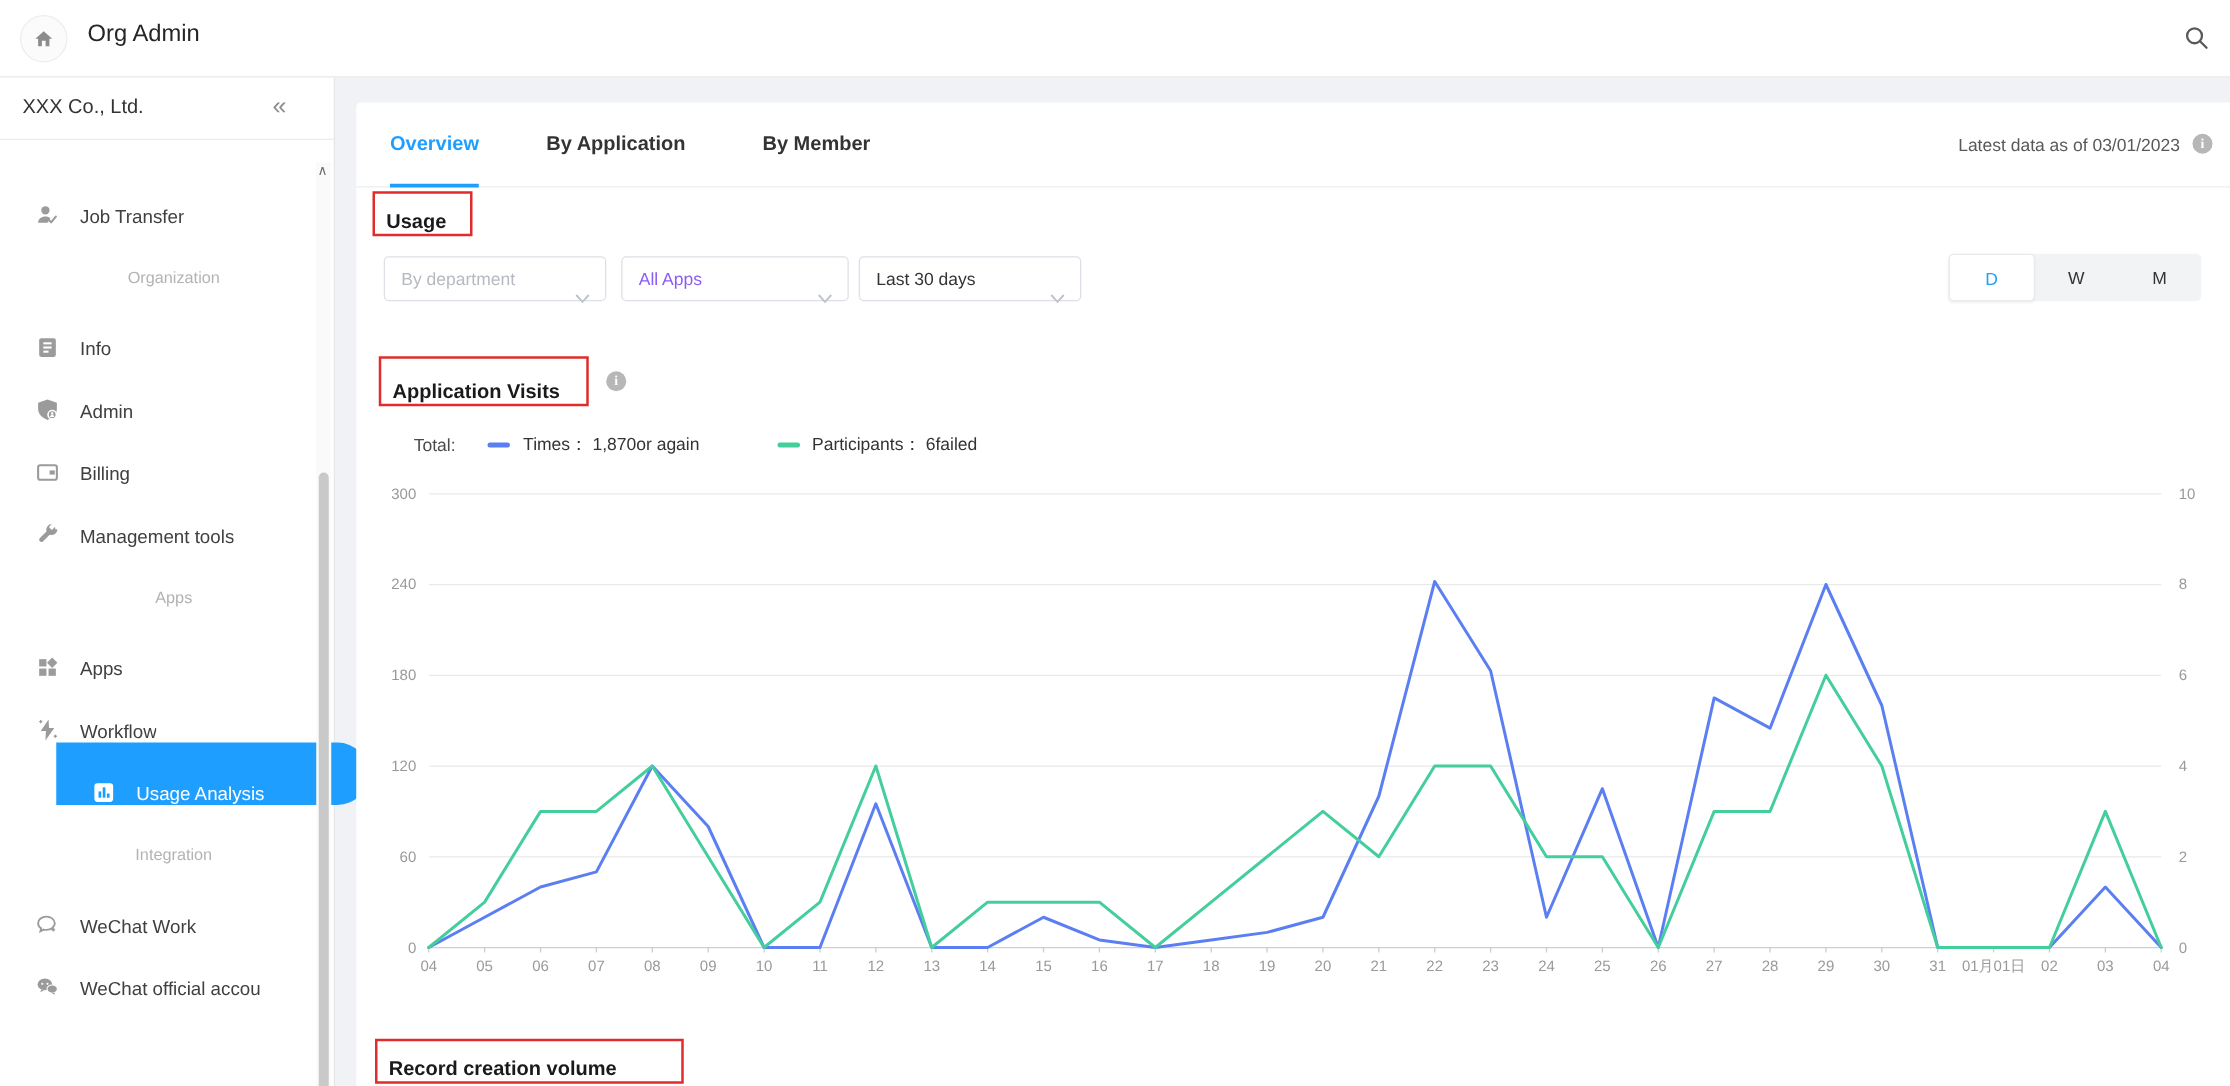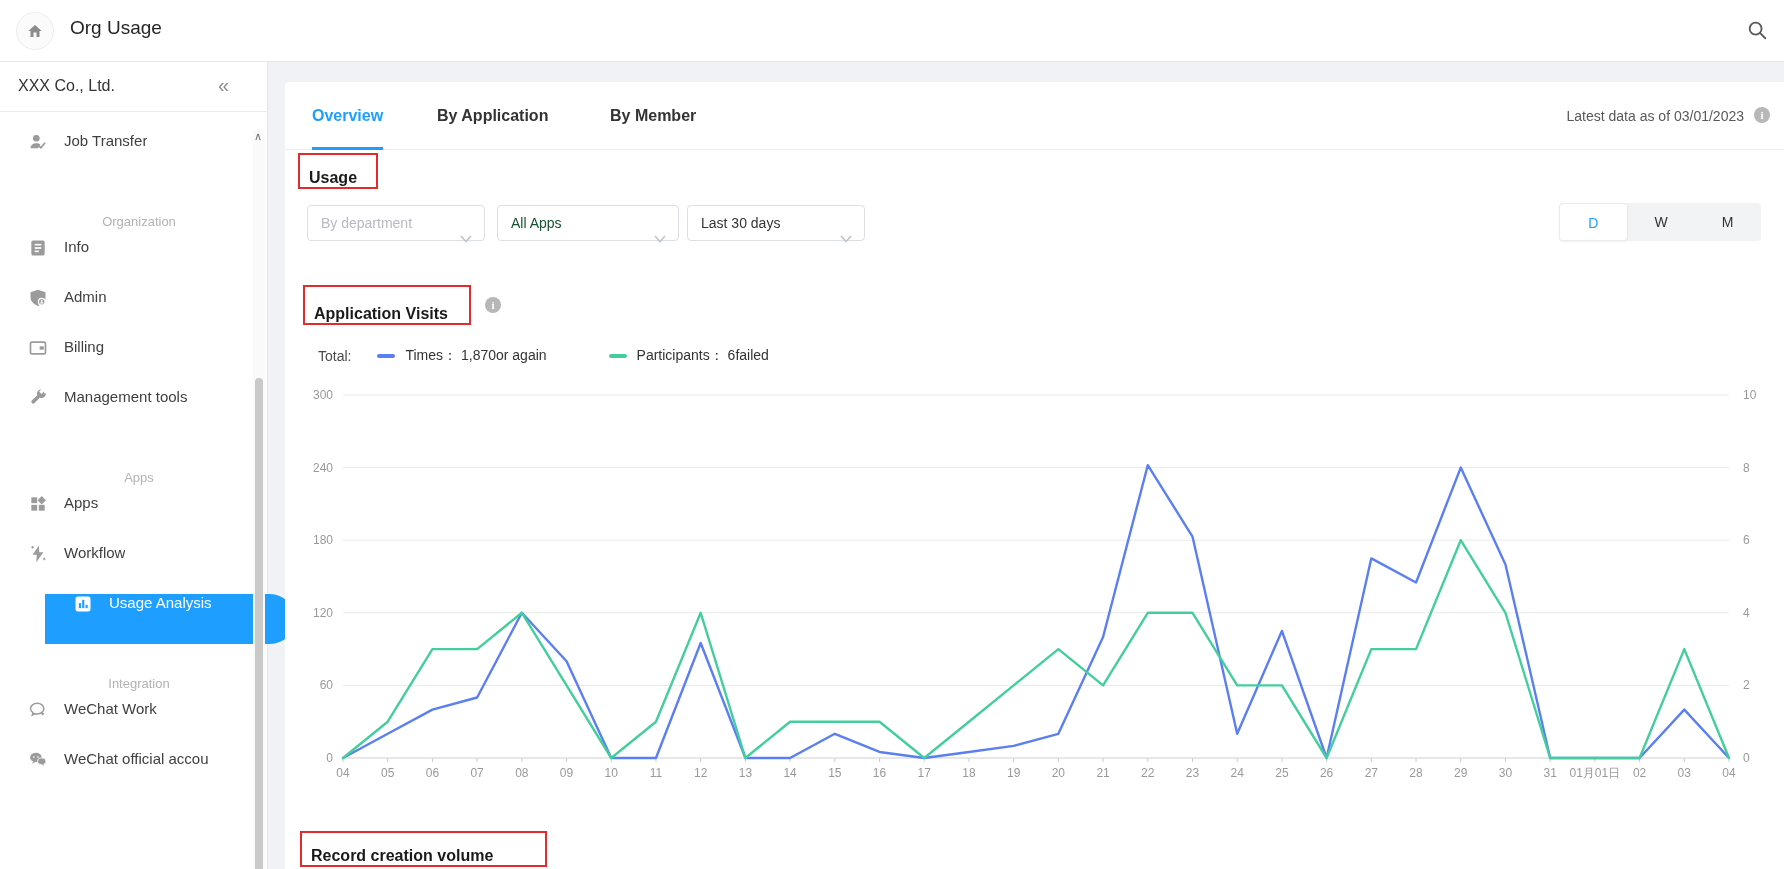--- a/index.html
+++ b/index.html
@@ -11,21 +11,21 @@
   .app-title { position:absolute; left:70px; top:17px; font-size:19px; color:#262626; font-weight:500; }
   .search-btn { position:absolute; right:14px; top:19px; width:24px; height:24px; }
 
   
   .sidebar { position:absolute; left:0; top:62px; width:268px; height:807px; background:#fff; border-right:1px solid #e6e6e6; }
   .side-head { position:absolute; left:0; top:0; width:100%; height:50px; border-bottom:1px solid #ececec; }
   .company { position:absolute; left:18px; top:15px; font-size:16px; color:#333; }
   .collapse { position:absolute; left:218px; top:12px; font-size:20px; color:#8c8c8c; cursor:pointer; }
   .s-list { position:absolute; left:0; top:50px; width:250px; padding-top:20px; }
   .s-sec { margin-top:24px; height:32px; line-height:32px; padding-left:28px; font-size:13px; color:#b3b3b3;text-align:center; }
-  .s-item { height:50px; display:flex; align-items:flex-start; padding-left:28px; cursor:pointer; }
+  .s-item { height:50px; display:flex; align-items:flex-end; padding-left:28px; cursor:pointer; }
   .s-ico { width:20px; height:20px; margin-right:16px; flex:0 0 20px; }
   .s-label { font-size:15px; color:#404040; white-space:nowrap; overflow:hidden; max-width:178px; }
   .s-item.active { background:#1e9fff; border-radius:0 25px 25px 0; width:250px;margin-left:45px; }
   .s-item.active .s-label { color:#fff; }
   .sb-track { position:absolute; right:2px; top:68px; bottom:0; width:12px; background:#fafafa; }
   .sb-caret { position:absolute; top:0; left:1px; font-size:11px; color:#707070; }
   .sb-thumb { position:absolute; left:2px; top:248px; width:8px; height:518px; background:#c9c9c9; border-radius:4px; }
 
   
   .card { position:absolute; left:285px; top:82px; width:1499px; height:787px; background:#fff; border-radius:4px 0 0 0; }
@@ -41,46 +41,46 @@
   .h16 { font-size:16px; font-weight:bold; color:#1a1a1a; white-space:nowrap; }
   .usage-box { left:13px; top:71px; width:80px; height:36px; padding-left:9px; }
   .visits-box { left:18px; top:203px; width:168px; height:40px; padding-left:9px; }
   .record-box { left:15px; top:749px; width:247px; height:36px; padding-left:9px; }
 
   .i-circle { display:inline-block; width:16px; height:16px; border-radius:50%; background:#b7b7b7; color:#fff; font-size:11px; font-weight:bold; text-align:center; line-height:16px; font-family:"Liberation Serif", serif; }
   .visits-info { position:absolute; left:200px; top:215px; }
 
   .select { position:absolute; top:123px; height:36px; border:1px solid #dcdfe6; border-radius:4px; background:#fff; font-size:14px; line-height:34px; padding-left:13px; cursor:pointer; }
   .sel1 { left:22px; width:178px; color:#b6b9c0; }
-  .sel2 { left:212px; width:182px; color:#14532d; }
+  .sel2 { left:212px; width:182px; color:#8b5cf6; }
   .sel3 { left:402px; width:178px; color:#333; }
   .sel-arrow { position:absolute; right:12px; top:15px; }
 
   .seg { position:absolute; left:1274px; top:121px; width:202px; height:38px; background:#f2f3f5; border-radius:4px; display:flex; padding:0; }
   .seg-btn { flex:1; text-align:center; line-height:38px; font-size:14px; color:#333; cursor:pointer; border-radius:4px; }
   .seg-btn.active { background:#fff; color:#1e9fff; border:1px solid #ebebeb; box-shadow:0 1px 2px rgba(0,0,0,.06); }
 
-  .legend { position:absolute; left:33px; top:264px; height:20px; display:flex; align-items:center; font-size:14px; color:#4a4a4a; }
+  .legend { position:absolute; left:46px; top:264px; height:20px; display:flex; align-items:center; font-size:14px; color:#4a4a4a; }
   .dash { display:inline-block; width:18px; height:4px; border-radius:2px; margin:0 10px 0 0; }
   .leg-total { margin-right:26px; }
   .leg-item { color:#333; }
   .gap60 { width:62px; }
 
   .chart-wrap { position:absolute; left:10px; top:303px; width:1480px; height:410px; }
 </style>
 </head>
 <body>
 
 <div class="topbar">
   <div class="home-btn">
     <svg width="18" height="18" viewBox="0 0 24 24">
       <path d="M12 4 L21 12 H18 V20 H14 V14 H10 V20 H6 V12 H3 Z" fill="#8c8c8c"></path>
     </svg>
   </div>
-  <div class="app-title">Org Usage</div>
+  <div class="app-title">Org Admin</div>
   <div class="search-btn">
     <svg width="22" height="22" viewBox="0 0 24 24">
       <circle cx="10.5" cy="10.5" r="6.5" fill="none" stroke="#595959" stroke-width="2"></circle>
       <line x1="15.5" y1="15.5" x2="21" y2="21" stroke="#595959" stroke-width="2" stroke-linecap="round"></line>
     </svg>
   </div>
 </div>
 
 <div class="sidebar">
   <div class="side-head">

